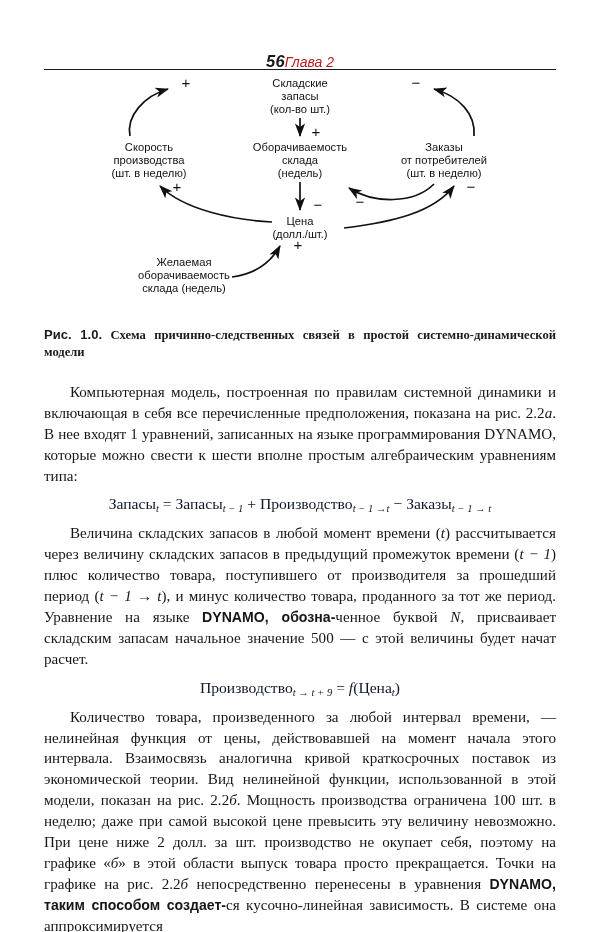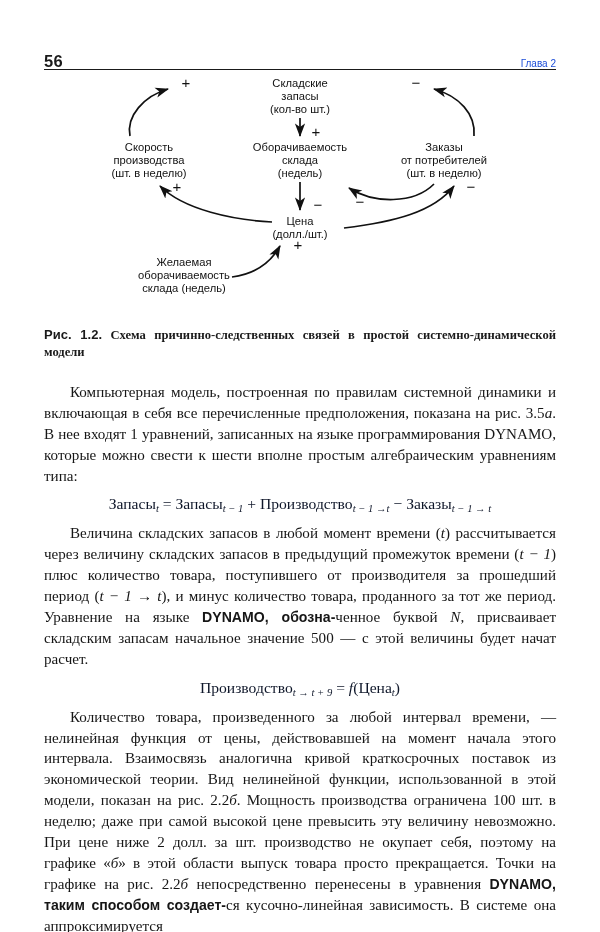--- a/index.html
+++ b/index.html
@@ -29,37 +29,38 @@
     position: absolute;
     left: 44px;
     top: 44px;
     width: 512px;
     height: 26px;
     border-bottom: 1.6px solid #1a1a1a;
     box-sizing: border-box;
   }
   .header-inner {
     display: flex;
-    justify-content: space-between;
+    justify-content: center;
     align-items: flex-end;
     height: 100%;
     padding-bottom: 3px;
+    font-style: italic;
   }
   .folio {
     font-family: "Liberation Sans", "DejaVu Sans", sans-serif;
     font-weight: bold;
     font-size: 16.5px;
     letter-spacing: 0.2px;
     line-height: 1;
   }
   .runhead {
     font-family: "Liberation Sans", "DejaVu Sans", sans-serif;
-    font-size: 10px;
+    font-size: 14px;
     line-height: 1;
-    color: #1d4ed8;
+    color: #b91c1c;
   }
 
   
   .figure {
     position: absolute;
     left: 44px;
     top: 70px;
     width: 512px;
     height: 245px;
   }
@@ -209,27 +210,27 @@
       <text class="sign" x="272" y="67">+</text>
       <text class="sign" x="274" y="140">−</text>
       <text class="sign" x="133" y="122">+</text>
       <text class="sign" x="427" y="122">−</text>
       <text class="sign" x="316" y="137">−</text>
       <text class="sign" x="254" y="180">+</text>
     </svg>
   </div>
 
   <div class="caption">
-    <span class="fignum">Рис. 1.2.</span>
+    <span class="fignum">Рис. 1.0.</span>
     <span>Схема причинно-следственных связей в простой системно-динамической модели</span>
   </div>
 
   <div class="body">
 
-    <p class="para"><span>Компьютерная модель, построенная по правилам системной динамики и включающая в себя все перечисленные предположения, показана на рис. 3.5</span><i class="it">а</i><span>. В нее входят 1 уравнений, записанных на языке программирования DYNAMO, которые можно свести к шести вполне простым алгебраическим уравнениям типа:</span></p>
+    <p class="para"><span>Компьютерная модель, построенная по правилам системной динамики и включающая в себя все перечисленные предположения, показана на рис. 2.2</span><i class="it">а</i><span>. В нее входят 1 уравнений, записанных на языке программирования DYNAMO, которые можно свести к шести вполне простым алгебраическим уравнениям типа:</span></p>
 
     <div class="formula"><span>Запасы</span><sub>t</sub> <span>=</span> <span>Запасы</span><sub>t − 1</sub> <span>+</span> <span>Производство</span><sub>t − 1 →t</sub> <span>−</span> <span>Заказы</span><sub>t − 1 → t</sub></div>
 
     <p class="para"><span>Величина складских запасов в любой момент времени (</span><i class="it">t</i><span>) рассчитывается через величину складских запасов в предыдущий промежуток времени (</span><i class="it">t − 1</i><span>) плюс количество товара, поступившего от производителя за прошедший период (</span><i class="it">t − 1 →  t</i><span>), и минус количество товара, проданного за тот же период. Уравнение на языке </span><b class="strong">DYNAMO, обозна-</b><span>ченное буквой </span><i class="it">N</i><span>, присваивает складским запасам начальное значение 500 — с этой величины будет начат расчет.</span></p>
 
     <div class="formula"><span>Производство</span><sub>t → t + 9</sub> <span>=</span> <i class="it">f</i><span>(</span><span>Цена</span><sub>t</sub><span>)</span></div>
 
     <p class="para"><span>Количество товара, произведенного за любой интервал времени, — нелинейная функция от цены, действовавшей на момент начала этого интервала. Взаимосвязь аналогична кривой краткосрочных поставок из экономической теории. Вид нелинейной функции, использованной в этой модели, показан на рис. 2.2</span><i class="it">б</i><span>. Мощность производства ограничена 100 шт. в неделю; даже при самой высокой цене превысить эту величину невозможно. При цене ниже 2 долл. за шт. производство не окупает себя, поэтому на графике «</span><i class="it">б</i><span>» в этой области выпуск товара просто прекращается. Точки на графике на рис. 2.2</span><i class="it">б</i><span> непосредственно перенесены в уравнения </span><b class="strong">DYNAMO, таким способом создает-</b><span>ся кусочно-линейная зависимость. В системе она аппроксимируется</span></p>
 
   </div>

